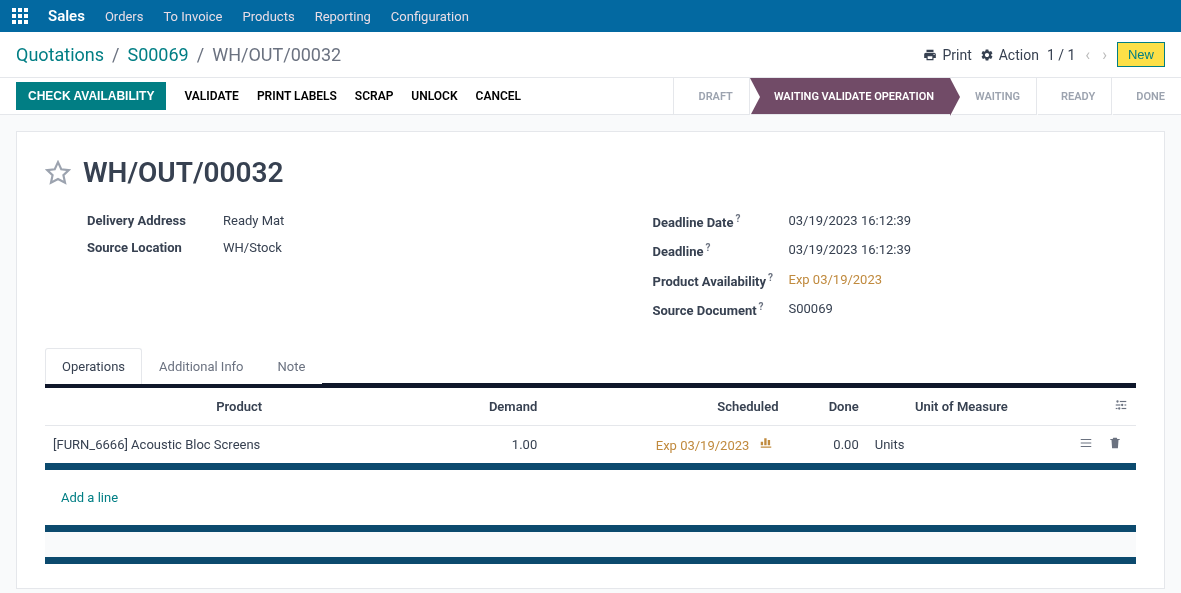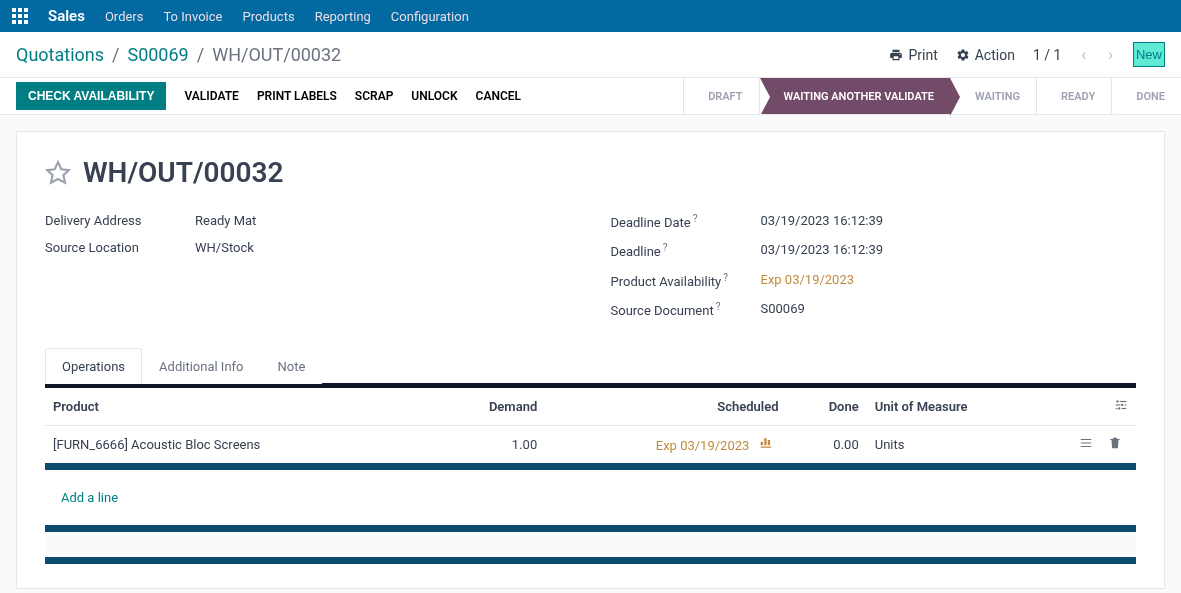--- a/index.html
+++ b/index.html
@@ -8,23 +8,23 @@
 .topnav .apps-icon { width: 16px; height: 16px; display: grid; grid-template-columns: repeat(3,4px); grid-template-rows: repeat(3,4px); gap: 2px; cursor: pointer; }
 .topnav .apps-icon span { background:#fff; width:4px; height:4px; }
 .topnav .brand { font-weight: 600; font-size: 15px; }
 .topnav a { color: #e9dde6; font-size: 13px; text-decoration: none; cursor: pointer; }
 
 .headerbar { background: #fff; padding: 10px 16px; display: flex; align-items: center; justify-content: space-between; }
 .breadcrumb { font-size: 18px; color: #374151; display: flex; align-items: center; gap: 8px; }
 .breadcrumb .bc-link { color: #017E84; cursor: pointer; }
 .breadcrumb .bc-sep { color: #6b7280; }
 .breadcrumb .bc-current { color: #6b7280; }
-.header-right { display:flex; align-items:center; gap:18px; font-size:14px; color:#374151; }
+.header-right { display:flex; align-items:center; gap:8px; font-size:14px; color:#374151; }
 .header-right .hbtn { cursor:pointer; display:flex; align-items:center; gap:5px; }
-.header-right .new-btn { border:1px solid #017E84; color:#017E84; padding:4px 2px; font-size:13px; cursor:pointer; background:#5eead4; }
+.header-right .new-btn { border:1px solid #017E84; color:#017E84; padding:4px 10px; font-size:13px; cursor:pointer; background:#fde047; }
 .header-right .pager-arrow { color:#bbb; cursor:pointer; font-size:16px; padding:0 2px; }
 
 .actionbar { background:#fff; border-top:1px solid #e5e7eb; border-bottom:1px solid #e5e7eb; display:flex; align-items:stretch; height:38px; }
 .actionbar .left-btns { display:flex; align-items:center; gap:18px; padding-left:16px; }
 .actionbar .primary { background:#017E84; color:#fff; font-weight:600; font-size:12px; padding:7px 12px; cursor:pointer; border:none; }
 .actionbar .secondary { color:#000000; font-weight:600; font-size:12px; cursor:pointer; }
 .actionbar .statusbar { margin-left:auto; display:flex; align-items:stretch; }
 .status-step { position:relative; display:flex; align-items:center; padding:0 16px 0 24px; font-size:11px; font-weight:600; color:#9ca3af; border-left:1px solid #e5e7eb; }
 .status-step:first-child{border-left:1px solid #e5e7eb;}
 .status-step.active { background:#714B67; color:#fff; }
@@ -35,31 +35,31 @@
 
 .content { padding: 16px; }
 .card { background:#fff; border:1px solid #e5e7eb; padding: 24px 28px; }
 .title-row { display:flex; align-items:center; gap:12px; margin-bottom:18px;}
 .star-icon { width:26px; height:26px; stroke:#9ca3af; fill:none; stroke-width:2; cursor:pointer; }
 .doc-title { font-size:28px; font-weight:600; color:#374151; }
 
 .fields { display:flex; gap:40px; margin-bottom:24px; }
 .fcol { flex:1; }
 .frow { display:flex; padding:6px 0; font-size:13px; }
-.flabel { width:150px; font-weight:400; color:#374151; }
+.flabel { width:136px; font-weight:700; color:#374151;margin-left:42px; }
 .fvalue { color:#374151; flex:1; }
 .fvalue.warn { color:#c08a3e; }
 .help-q { color:#6b7280; font-size:10px; vertical-align:super; margin-left:2px; cursor:help; }
 
 .tabs { display:flex; border-bottom:5px solid #0f172a; }
 .tab { padding:10px 16px; font-size:13px; color:#6b7280; cursor:pointer; border:1px solid transparent; border-bottom:none; background:#fff; margin-bottom:-1px;}
 .tab.active { color:#374151; border-color:#e5e7eb; border-radius:3px 3px 0 0; }
 
 table.ops { width:100%; border-collapse:collapse; font-size:13px; }
-table.ops th { text-align:left; font-weight:600; padding:10px 8px; border-bottom:1px solid #e5e7eb; color:#374151; }
+table.ops th { text-align:center; font-weight:600; padding:10px 8px; border-bottom:1px solid #e5e7eb; color:#374151; }
 table.ops th.r, table.ops td.r { text-align:right; }
 table.ops td { padding:10px 8px; border-bottom:7px solid #0c4a6e; }
 .reserved-warn { color:#c08a3e; }
 .add-line { color:#017E84; cursor:pointer; padding:10px 8px; display:inline-block; }
 .icon-btn { cursor:pointer; color:#6b7280; padding:0 6px; display:inline-block; }
 .settings-header-icon{ cursor:pointer; color:#6b7280;}
 .empty-row td { height:32px; background:#f9fafb; border-bottom:1px solid #e5e7eb; border-top:1px solid #e5e7eb;}
 </style>
 </head>
 <body>
@@ -116,21 +116,21 @@
   <div class="left-btns">
     <button class="primary">CHECK AVAILABILITY</button>
     <span class="secondary">VALIDATE</span>
     <span class="secondary">PRINT LABELS</span>
     <span class="secondary">SCRAP</span>
     <span class="secondary">UNLOCK</span>
     <span class="secondary">CANCEL</span>
   </div>
   <div class="statusbar">
     <div class="status-step">DRAFT</div>
-    <div class="status-step active">WAITING ANOTHER VALIDATE</div>
+    <div class="status-step active">WAITING VALIDATE OPERATION</div>
     <div class="status-step">WAITING</div>
     <div class="status-step">READY</div>
     <div class="status-step">DONE</div>
   </div>
 </div>
 
 <div class="content">
   <div class="card">
     <div class="title-row">
       <svg class="star-icon" viewBox="0 0 24 24">

